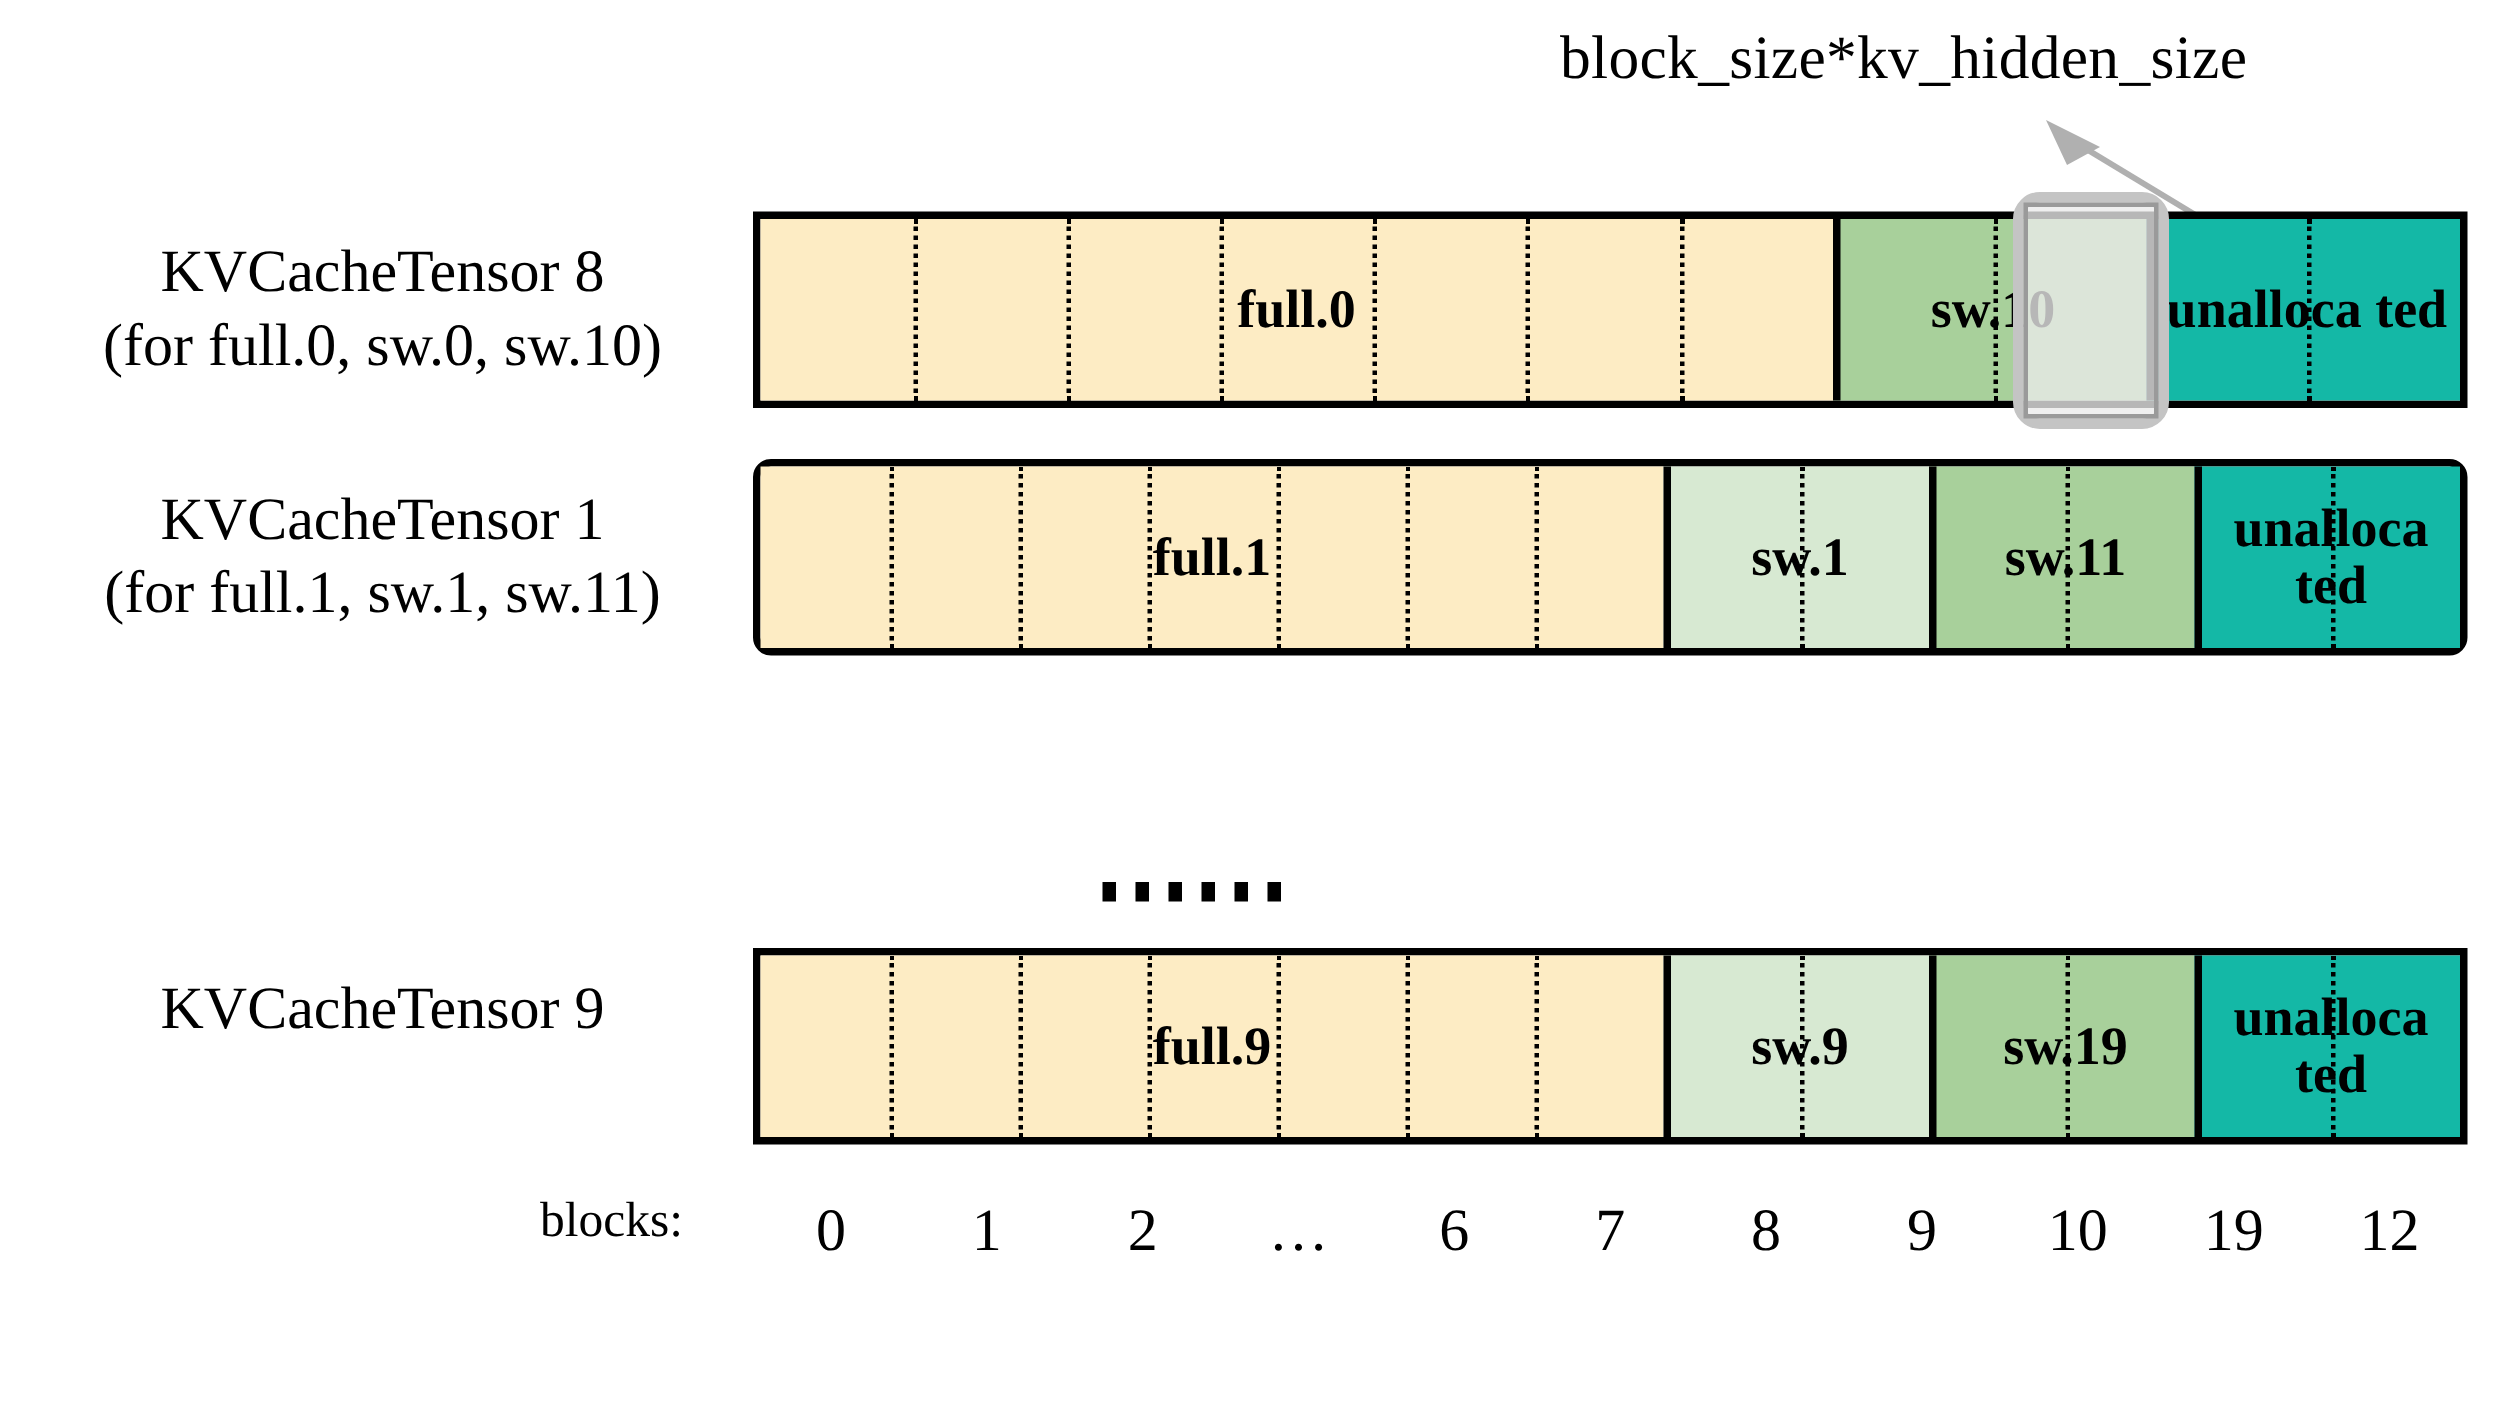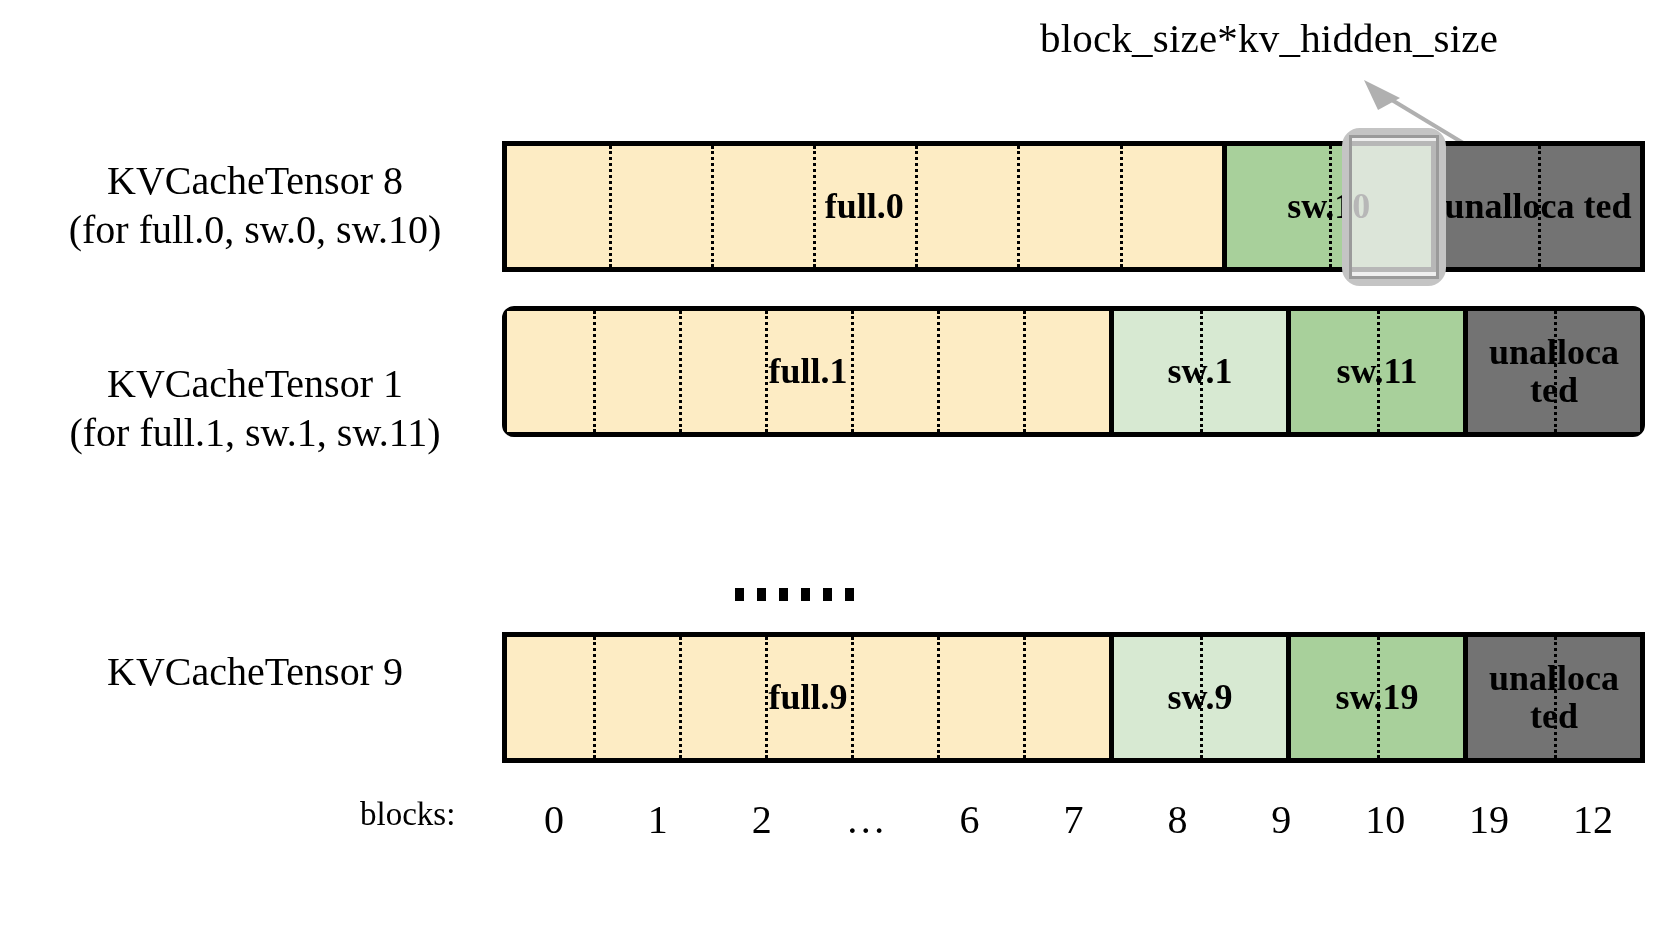--- a/index.html
+++ b/index.html
@@ -70,21 +70,21 @@
     font-weight: bold;
     color: #000000;
     text-align: center;
     line-height: 1.05;
     overflow: visible;
   }
   .seg + .seg { border-left: 5px solid #000000; }
   .seg-full { background: #fdecc4; font-family: Liberation Serif, serif; }
   .seg-sw-light { background: #d7e9d2; }
   .seg-sw-dark  { background: #a8d09b; }
-  .seg-unalloc  { background: #737373; }
+  .seg-unalloc  { background: #14b8a6; }
 
   .seg-label { position: relative; z-index: 2; }
 
   
   .divider {
     position: absolute;
     top: 0;
     bottom: 0;
     width: 0;
     border-left: 3px dotted #000000;
@@ -194,21 +194,21 @@
       <span class="divider" style="left:50%;"></span>
       <span class="seg-label">unalloca ted</span>
     </div>
   </div>
 </div>
 
 <div id="highlight-box"></div>
 <div id="highlight-box-inner"></div>
 
 <div class="row" id="row-1" style="top:306px;">
-  <div class="row-label" style="top:16px;margin-top:38px;">
+  <div class="row-label" style="top:16px;">
     <span>KVCacheTensor 1</span>
     <span class="l2">(for full.1, sw.1, sw.11)</span>
   </div>
   <div class="bar" style="top:0px;border-radius:12px;">
     <div class="seg seg-full" style="flex:7 1 0;">
       <span class="divider" style="left:14.2857%;"></span>
       <span class="divider" style="left:28.5714%;"></span>
       <span class="divider" style="left:42.8571%;"></span>
       <span class="divider" style="left:57.1428%;"></span>
       <span class="divider" style="left:71.4285%;"></span>

